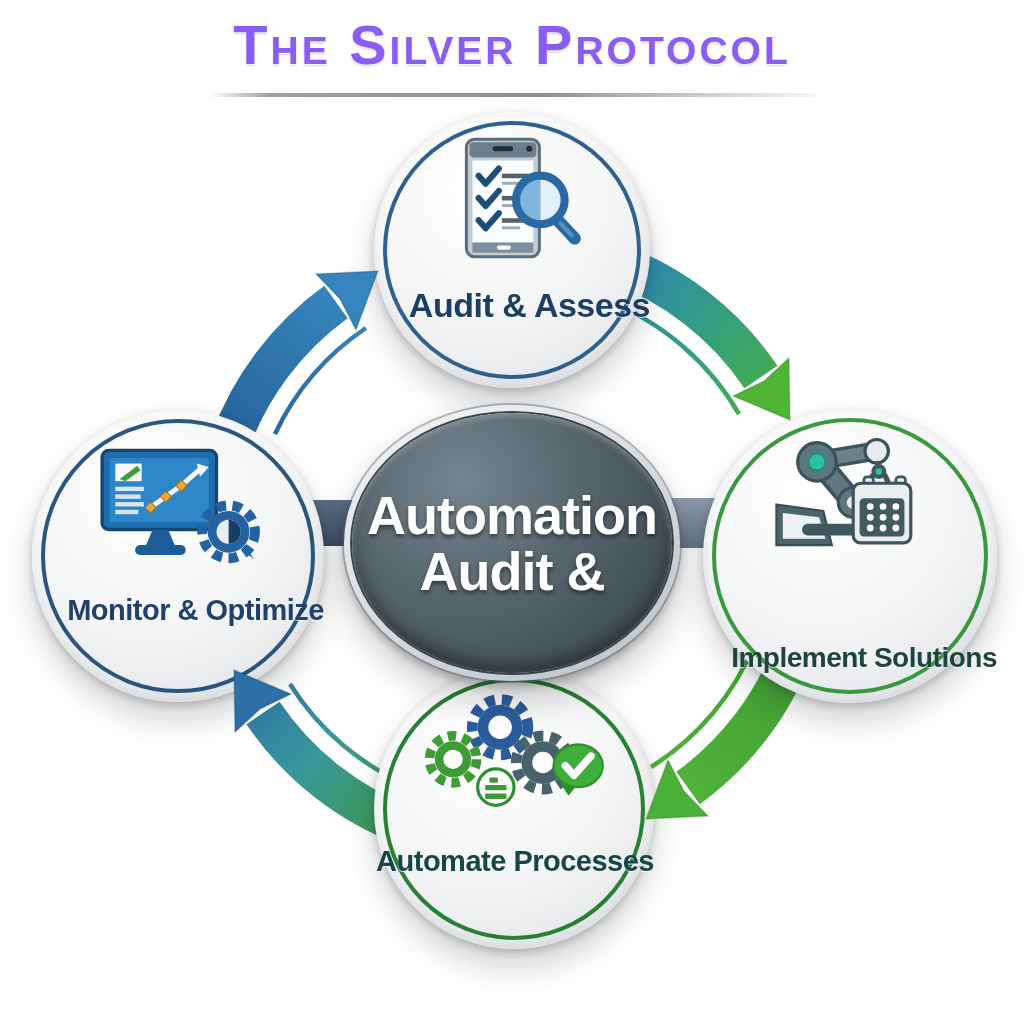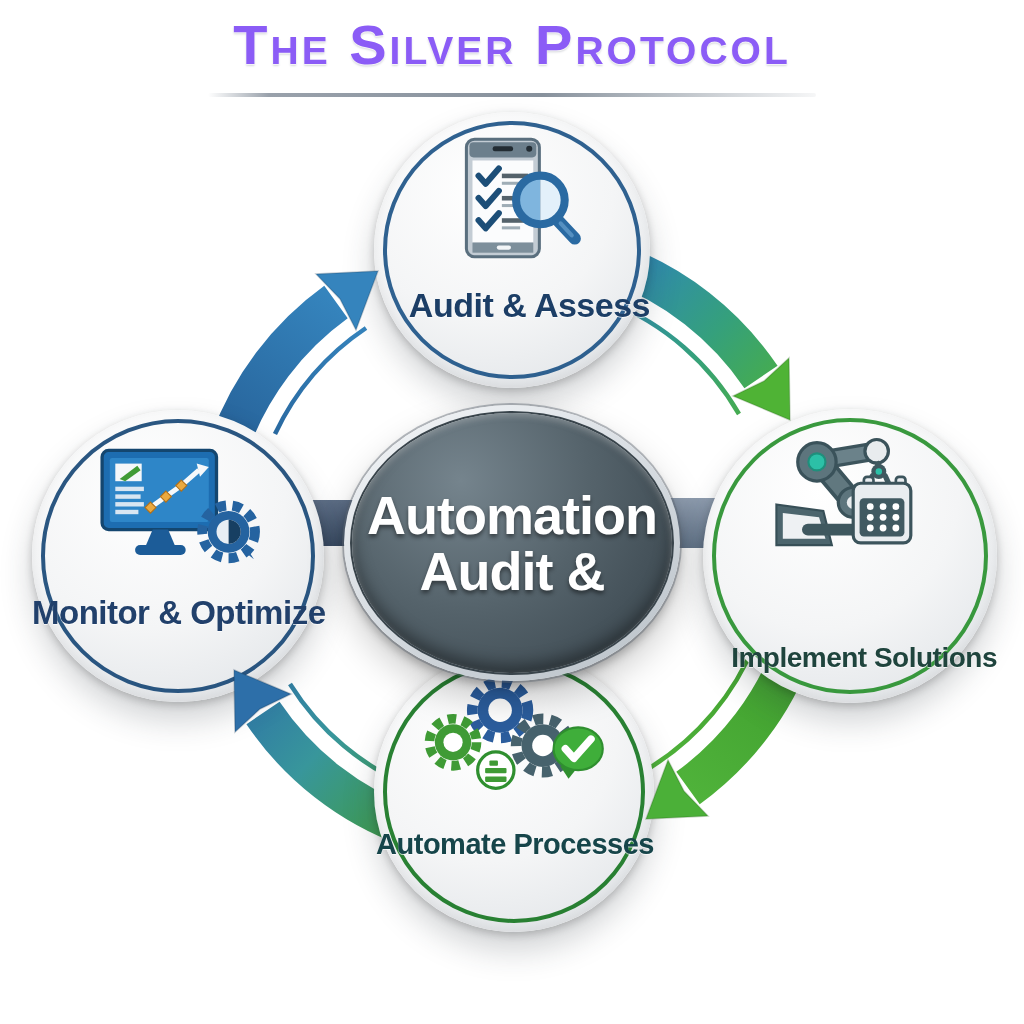--- a/index.html
+++ b/index.html
@@ -21,24 +21,24 @@
   .node::before{content:"";position:absolute;inset:9px;border-radius:50%;
         border:4px solid var(--ring);opacity:.95;}
   .node .icon{position:absolute;left:50%;transform:translateX(-50%);top:8.5%;}
   .node .label{position:absolute;top:63%;left:0;width:100%;text-align:right;
         font-weight:700;letter-spacing:-.5px;white-space:nowrap;color:var(--label);
         text-shadow:0 1px 0 rgba(255,255,255,.7);}
   .node--top   {--ring:#24598a;--label:#1c3e66;left:374px;top:112px;width:276px;height:276px;}
   .node--top .label{font-size:34px;}
   .node--right {--ring:#2e9434;--label:#1f443d;left:703px;top:409px;width:294px;height:294px;}
   .node--right .label{font-size:28px;margin-top:48px;}
-  .node--bottom{--ring:#1e7a28;--label:#16454a;left:374px;top:652px;width:280px;height:280px;}
+  .node--bottom{--ring:#1e7a28;--label:#16454a;left:374px;top:669px;width:280px;height:280px;}
   .node--bottom .label{font-size:29px;}
   .node--left  {--ring:#1f4d7a;--label:#21406b;left:32px;top:410px;width:292px;height:292px;}
-  .node--left .label{font-size:33px;}
+  .node--left .label{font-size:29px;}
   
   .center-oval{position:absolute;left:344px;top:405px;width:336px;height:276px;border-radius:50%;
         padding:8px;box-sizing:border-box;
         background:linear-gradient(150deg,#f5f7f9 0%,#d9dee3 45%,#b8c0c7 100%);
         box-shadow:0 0 0 2px rgba(95,105,115,.45),0 6px 10px rgba(0,0,0,.25),0 18px 38px rgba(0,0,0,.22);}
   .center-inner{width:100%;height:100%;border-radius:50%;display:flex;flex-direction:column;
         align-items:center;justify-content:center;
         background:radial-gradient(circle at 34% 26%,#75848d 0%,#55636b 45%,#46535b 70%,#37434a 100%);
         box-shadow:inset 0 3px 6px rgba(255,255,255,.28),inset 0 -8px 16px rgba(0,0,0,.4),0 0 0 2px #39444b;}
   .center-inner span{display:block;color:#ffffff;font-weight:700;font-size:54px;line-height:1.04;

